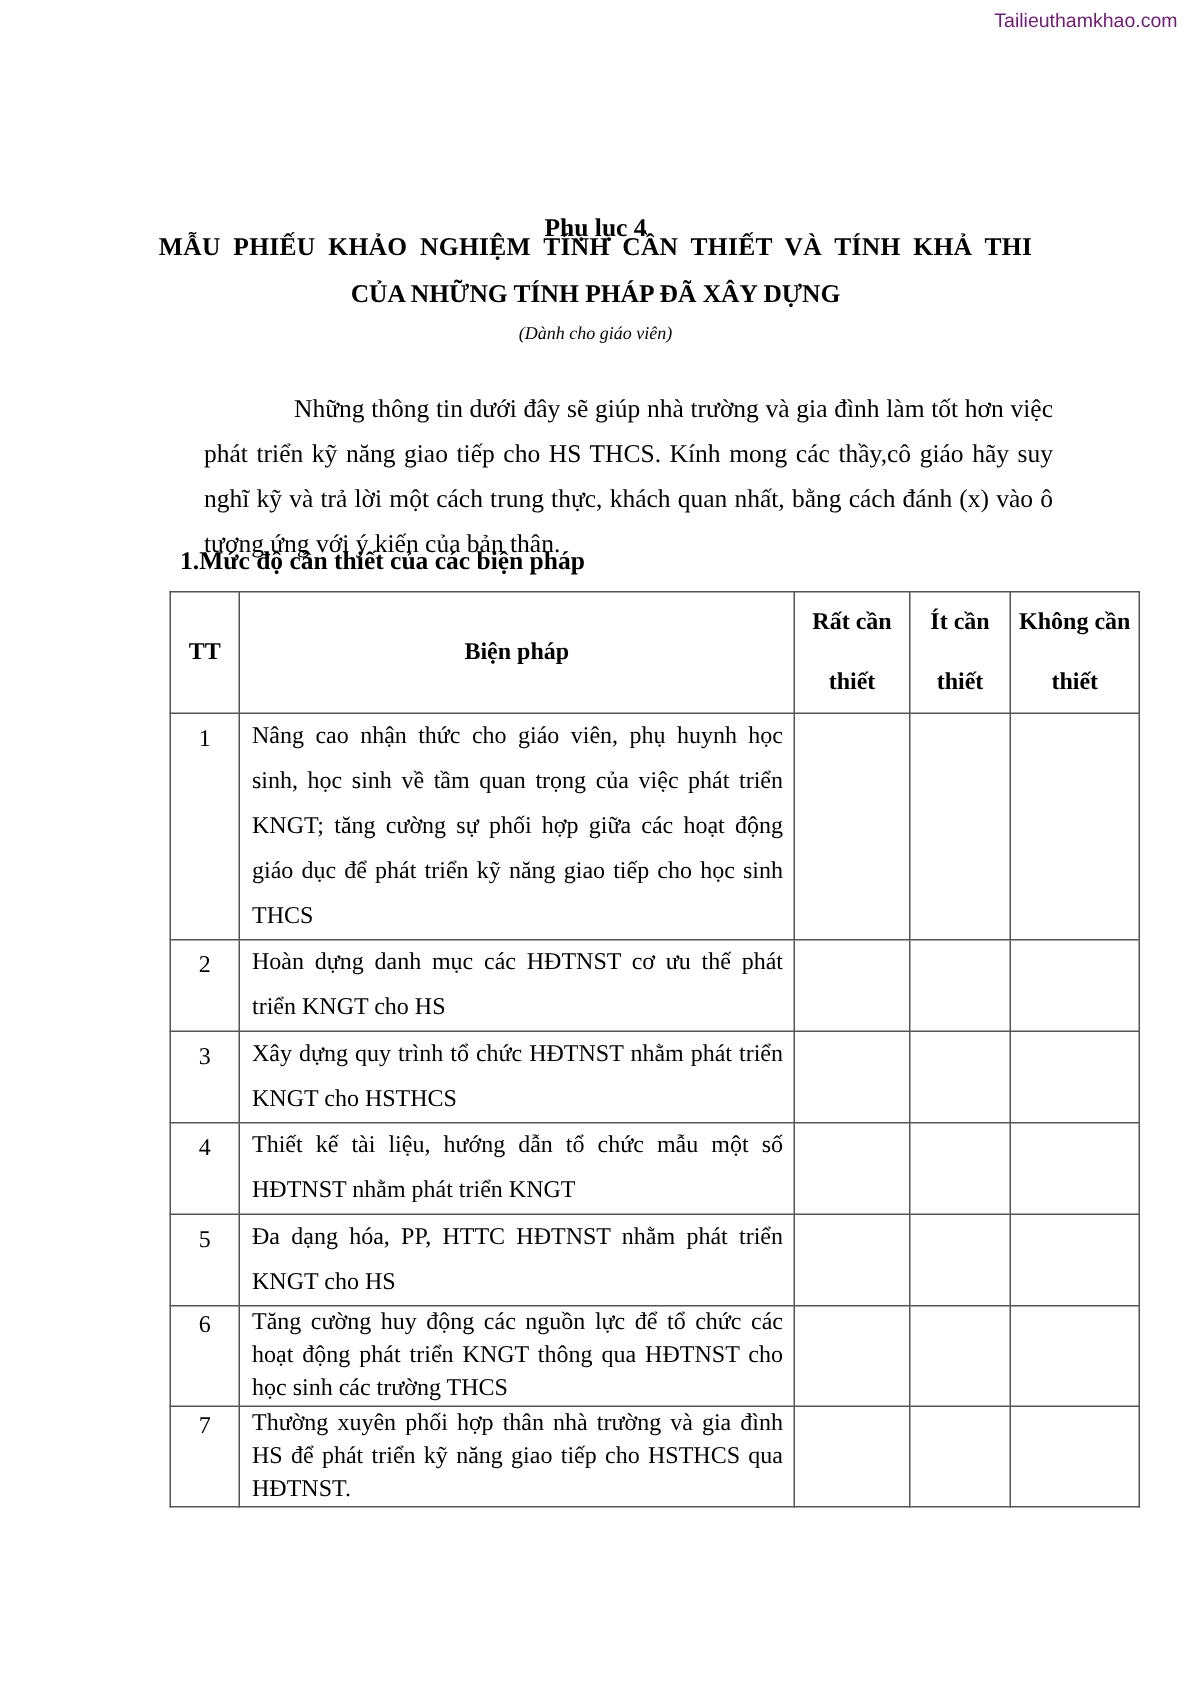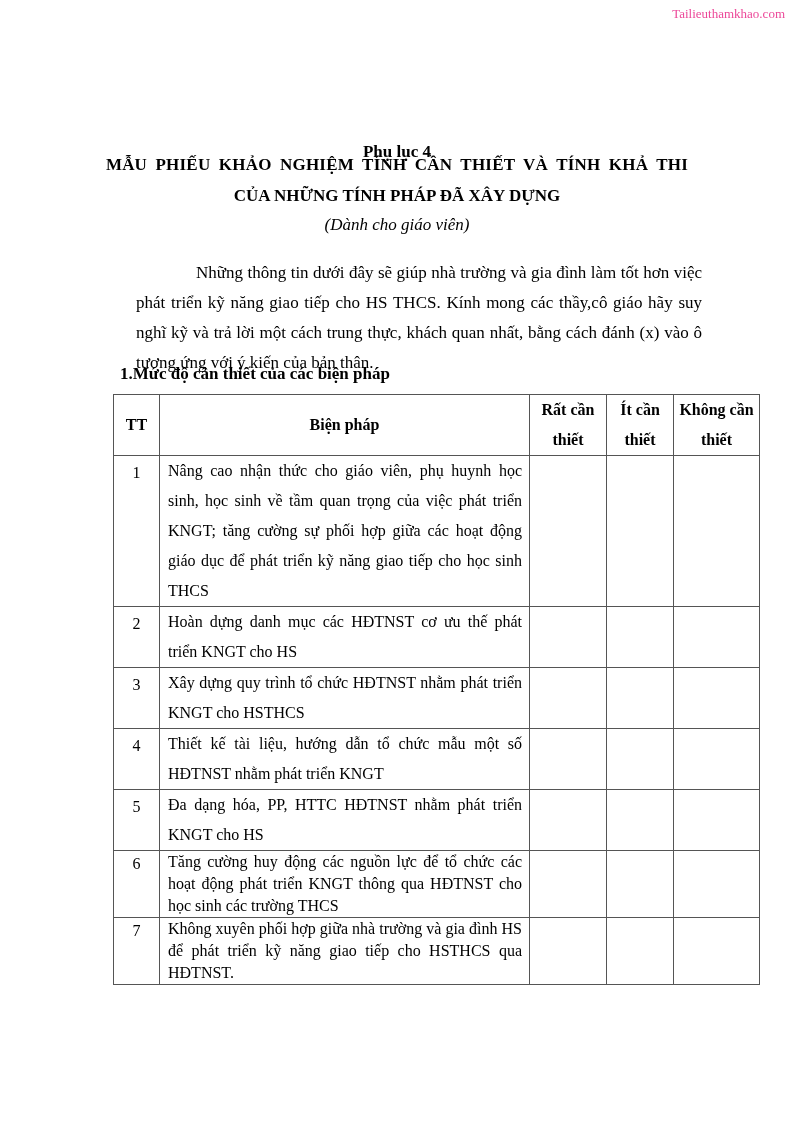--- a/index.html
+++ b/index.html
@@ -2,43 +2,43 @@
 <html><head>
 <meta charset="utf-8">
 <style>
   html, body { margin: 0; padding: 0; }
   body {
     width: 794px; height: 1123px; background: #ffffff; position: relative;
     font-family: "Liberation Serif", serif; color: #000; overflow: hidden;
   }
   .watermark {
     position: absolute; top: 6px; right: 9px;
-    font-family: Liberation Serif, serif; font-size: 13px; color: #ec4899;
+    font-family: Liberation Sans, sans-serif; font-size: 13px; color: #701a75;
   }
   .center { position: absolute; left: 0; width: 794px; text-align: center; }
   .appendix { top: 126px; font-size: 17px; font-weight: bold; margin-top: 16px; }
   .title1 { top: 155px; font-size: 17px; font-weight: bold; letter-spacing: 0.2px; word-spacing: 4px; }
   .title2 { top: 186px; font-size: 17px; font-weight: bold; }
-  .subtitle { top: 215px; font-size: 17px; font-style: italic; }
+  .subtitle { top: 215px; font-size: 12px; font-style: italic; }
   .intro {
     position: absolute; left: 120px; width: 598px; top: 242px;
     font-size: 17px; line-height: 30px; text-align: justify;
   }
   .intro p { margin: 16px; text-indent: 60px; }
   .section {
     position: absolute; left: 120px; top: 364px; font-size: 17px; font-weight: bold;
   }
   table.survey {
     position: absolute; left: 113px; top: 394px;
     border-collapse: collapse; font-size: 16px;
   }
   table.survey td, table.survey th {
     border: 1.3px solid #555; padding: 0; vertical-align: top;
   }
-  table.survey th { font-weight: bold; vertical-align: middle; text-align: center; line-height: 30px; }
+  table.survey th { font-weight: bold; vertical-align: middle; text-align: center; line-height: 40px; }
   .c-tt { width: 45px; text-align: center; }
   .c-m { width: 369px; }
   .c-a { width: 76px; }
   .c-b { width: 66px; }
   .c-c { width: 85px; }
   td.tt { text-align: center; padding-top: 2px !important; }
   td.measure { text-align: justify; padding: 0 7px 0 8px !important; }
   .lh30 { line-height: 30px; }
   .lh22 { line-height: 22px; }
 </style>
@@ -106,19 +106,19 @@
     </tr>
     <tr style="height:67px">
       <td class="tt lh22">6</td>
       <td class="measure lh22">Tăng cường huy động các nguồn lực để tổ chức các hoạt động phát triển KNGT thông qua HĐTNST cho học sinh các trường THCS</td>
       <td></td>
       <td></td>
       <td></td>
     </tr>
     <tr style="height:67px">
       <td class="tt lh22">7</td>
-      <td class="measure lh22">Không xuyên phối hợp giữa nhà trường và gia đình HS để phát triển kỹ năng giao tiếp cho HSTHCS qua HĐTNST.</td>
+      <td class="measure lh22">Thường xuyên phối hợp thân nhà trường và gia đình HS để phát triển kỹ năng giao tiếp cho HSTHCS qua HĐTNST.</td>
       <td></td>
       <td></td>
       <td></td>
     </tr>
   </tbody>
 </table>
 
 </body></html>

